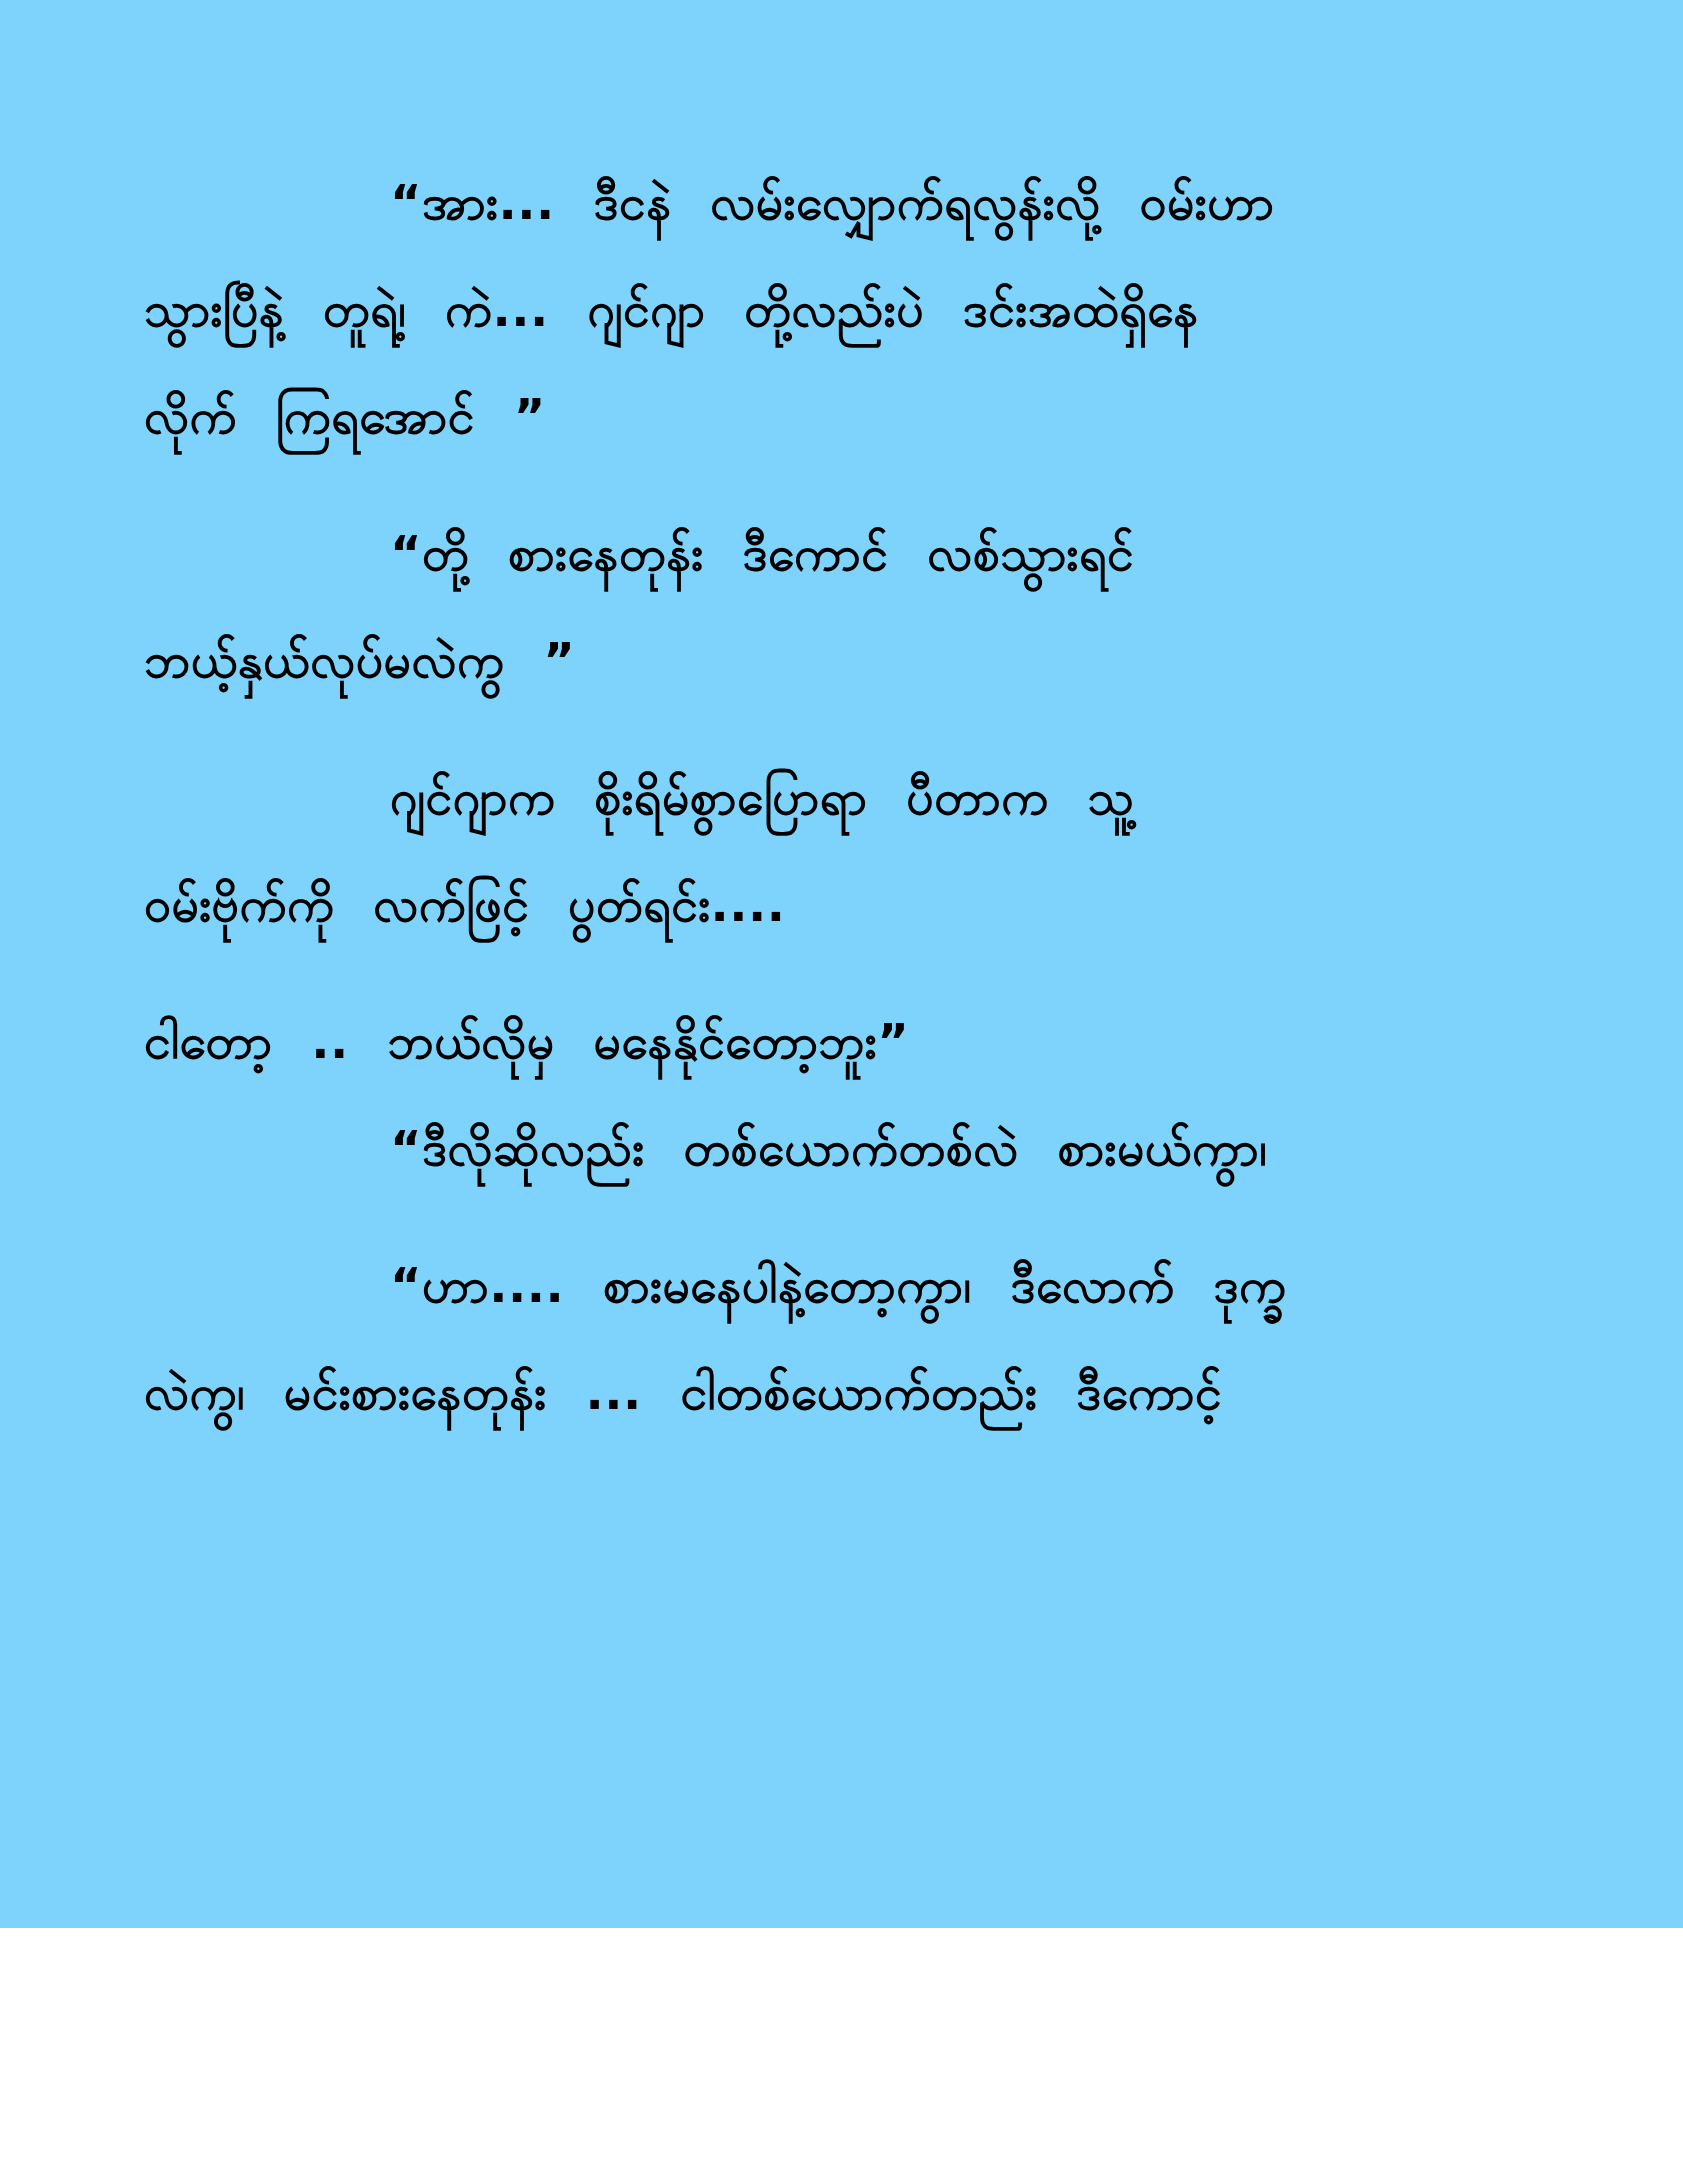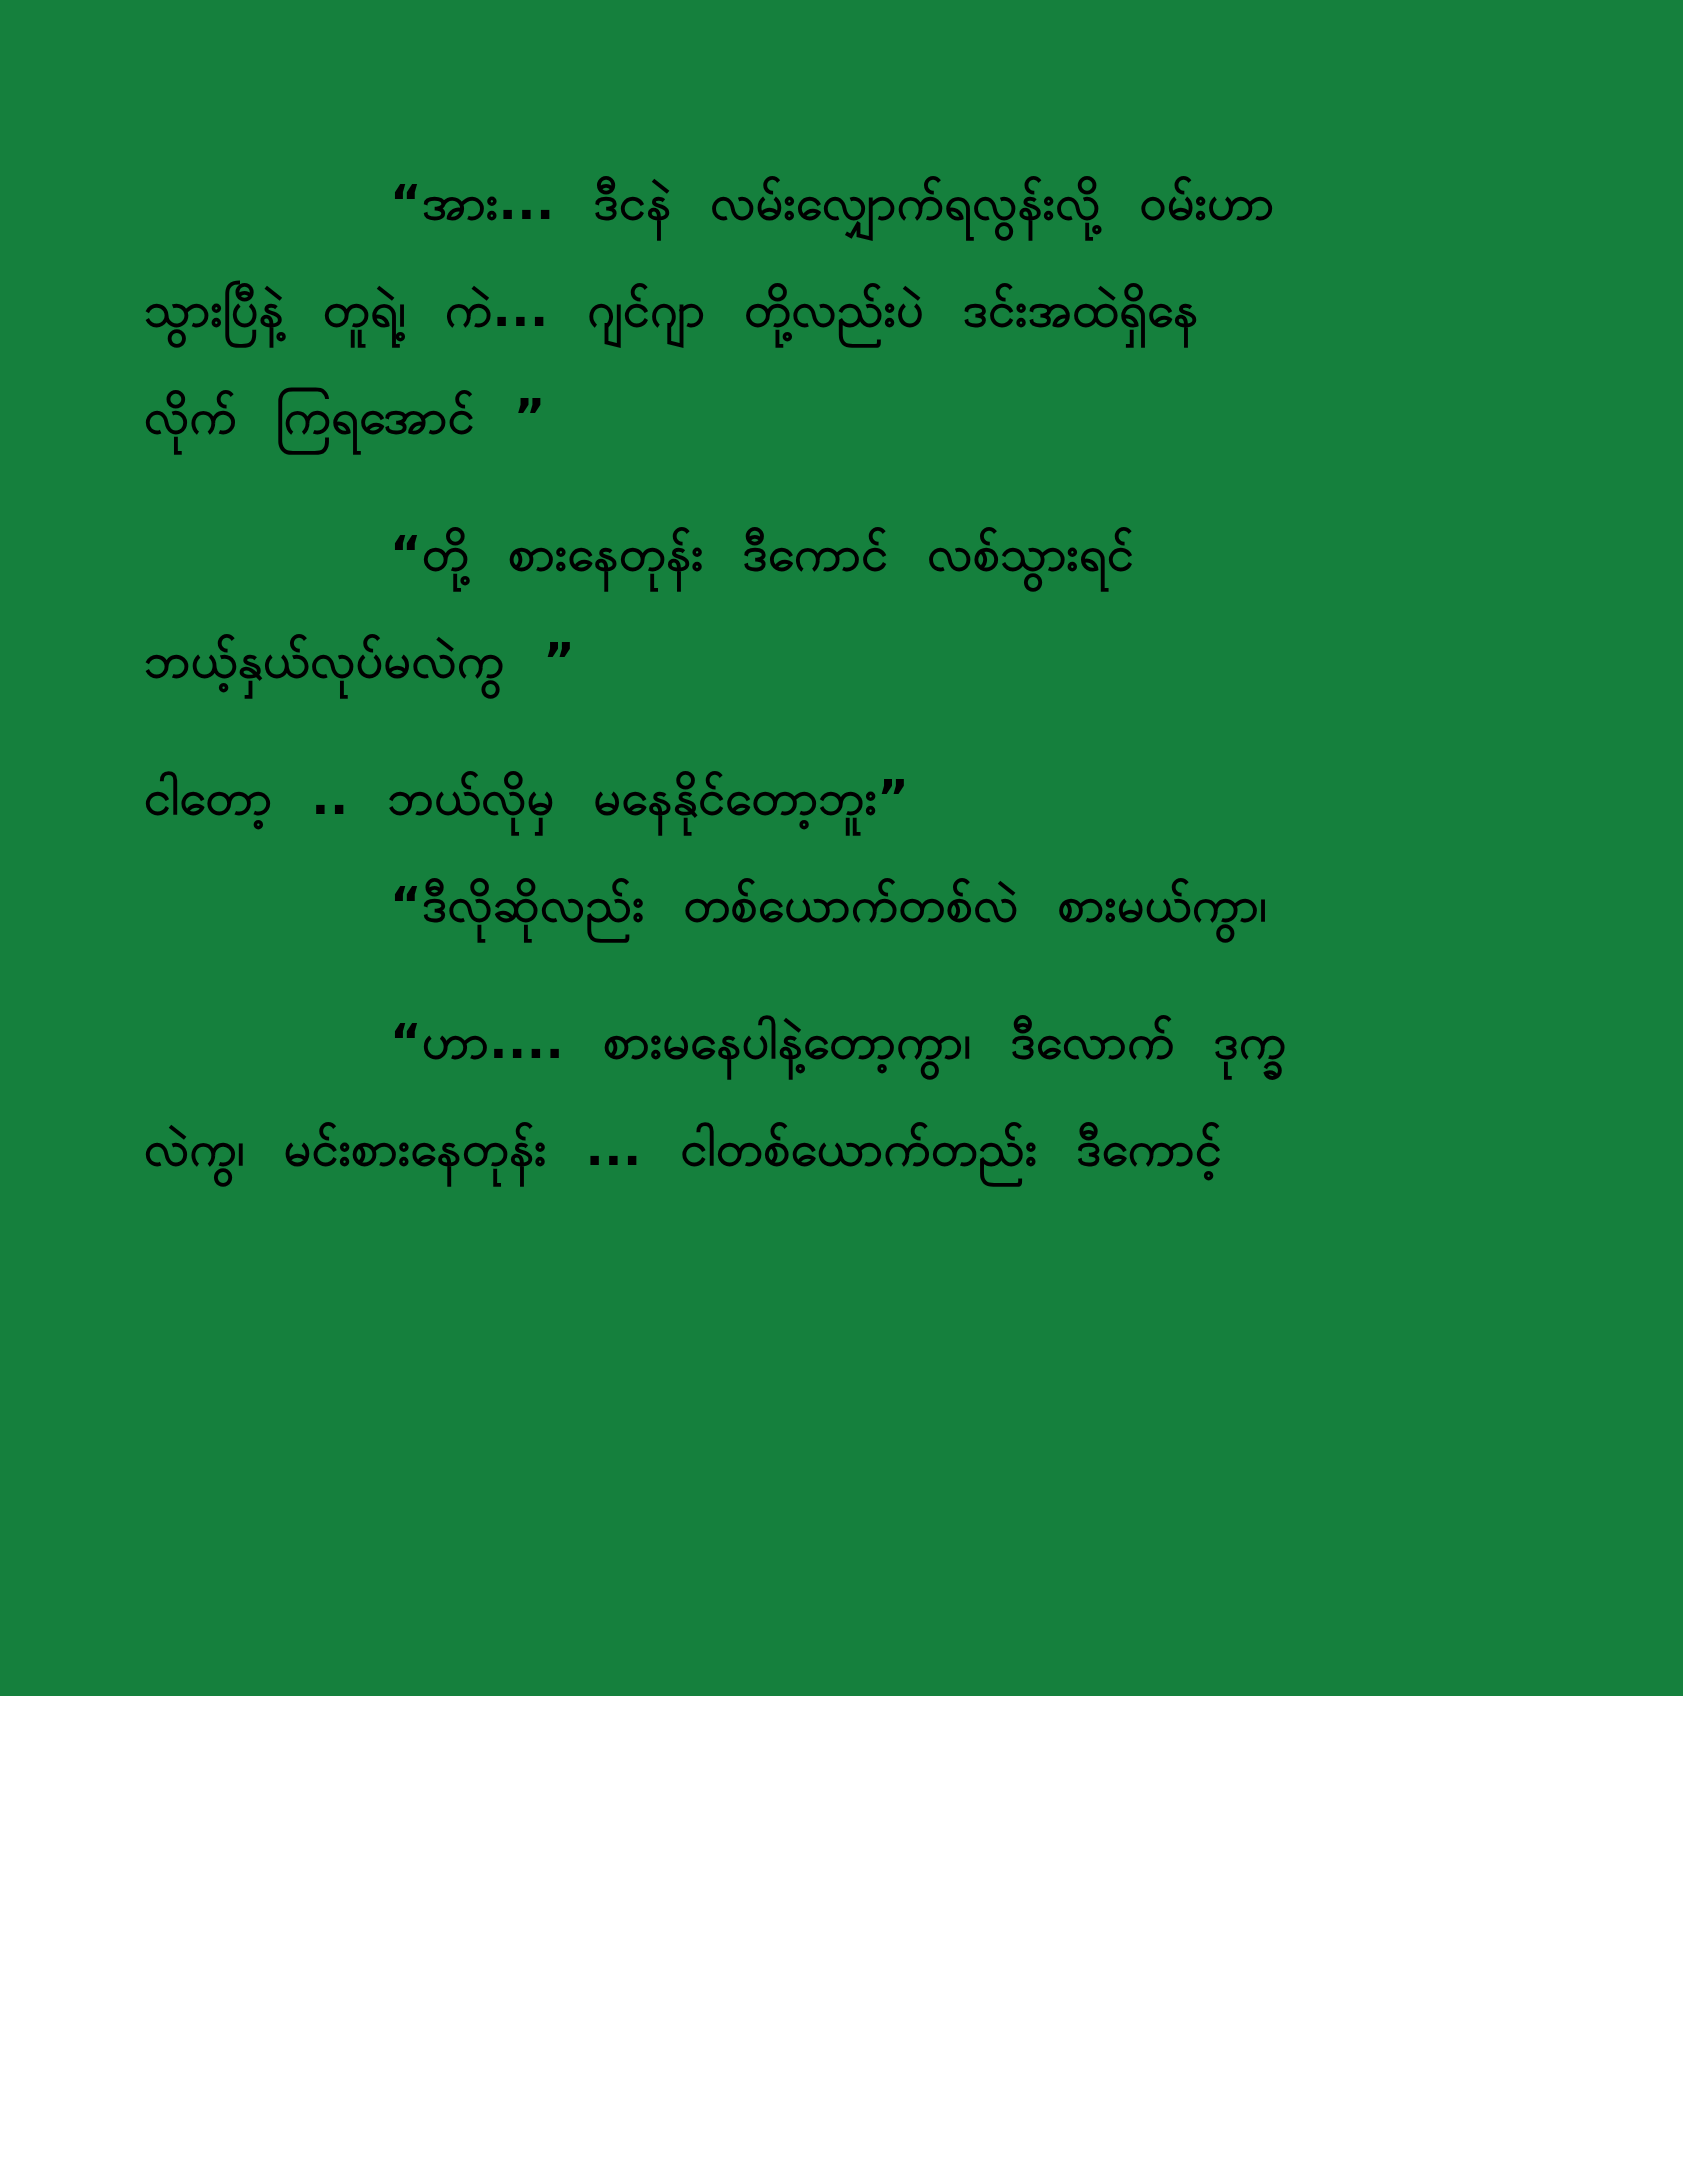--- a/index.html
+++ b/index.html
@@ -3,22 +3,22 @@
 <meta charset="utf-8">
 <style>
   html, body {
     margin: 0;
     padding: 0;
     background: #ffffff;
   }
   .page {
     position: relative;
     width: 1683px;
-    height: 1696px;
-    background: #15803d;
+    height: 1928px;
+    background: #7dd3fc;
     overflow: hidden;
     font-family: "DejaVu Sans", sans-serif;
   }
   .text-block {
     position: absolute;
     top: 149px;
     left: 144px;
     right: 208px;
     color: #000000;
     font-size: 48px;
@@ -46,20 +46,24 @@
       <div class="paragraph">
         <div class="text-line first">“အား... ဒီငနဲ လမ်းလျှောက်ရလွန်းလို့ ဝမ်းဟာ</div>
         <div class="text-line">သွားပြီနဲ့ တူရဲ့၊ ကဲ... ဂျင်ဂျာ တို့လည်းပဲ ဒင်းအထဲရှိနေ</div>
         <div class="text-line">လိုက် ကြရအောင် ”</div>
       </div>
       <div class="paragraph">
         <div class="text-line first">“တို့ စားနေတုန်း ဒီကောင် လစ်သွားရင်</div>
         <div class="text-line">ဘယ့်နှယ်လုပ်မလဲကွ ”</div>
       </div>
       <div class="paragraph">
+        <div class="text-line first">ဂျင်ဂျာက စိုးရိမ်စွာပြောရာ ပီတာက သူ့</div>
+        <div class="text-line">ဝမ်းဗိုက်ကို လက်ဖြင့် ပွတ်ရင်း....</div>
+      </div>
+      <div class="paragraph">
         <div class="text-line">ငါတော့ .. ဘယ်လိုမှ မနေနိုင်တော့ဘူး”</div>
         <div class="text-line first">“ဒီလိုဆိုလည်း တစ်ယောက်တစ်လဲ စားမယ်ကွာ၊</div>
       </div>
       <div class="paragraph">
         <div class="text-line first">“ဟာ.... စားမနေပါနဲ့တော့ကွာ၊ ဒီလောက် ဒုက္ခ</div>
         <div class="text-line">လဲကွ၊ မင်းစားနေတုန်း ... ငါတစ်ယောက်တည်း ဒီကောင့်</div>
       </div>
     </div>
 </div>
 

